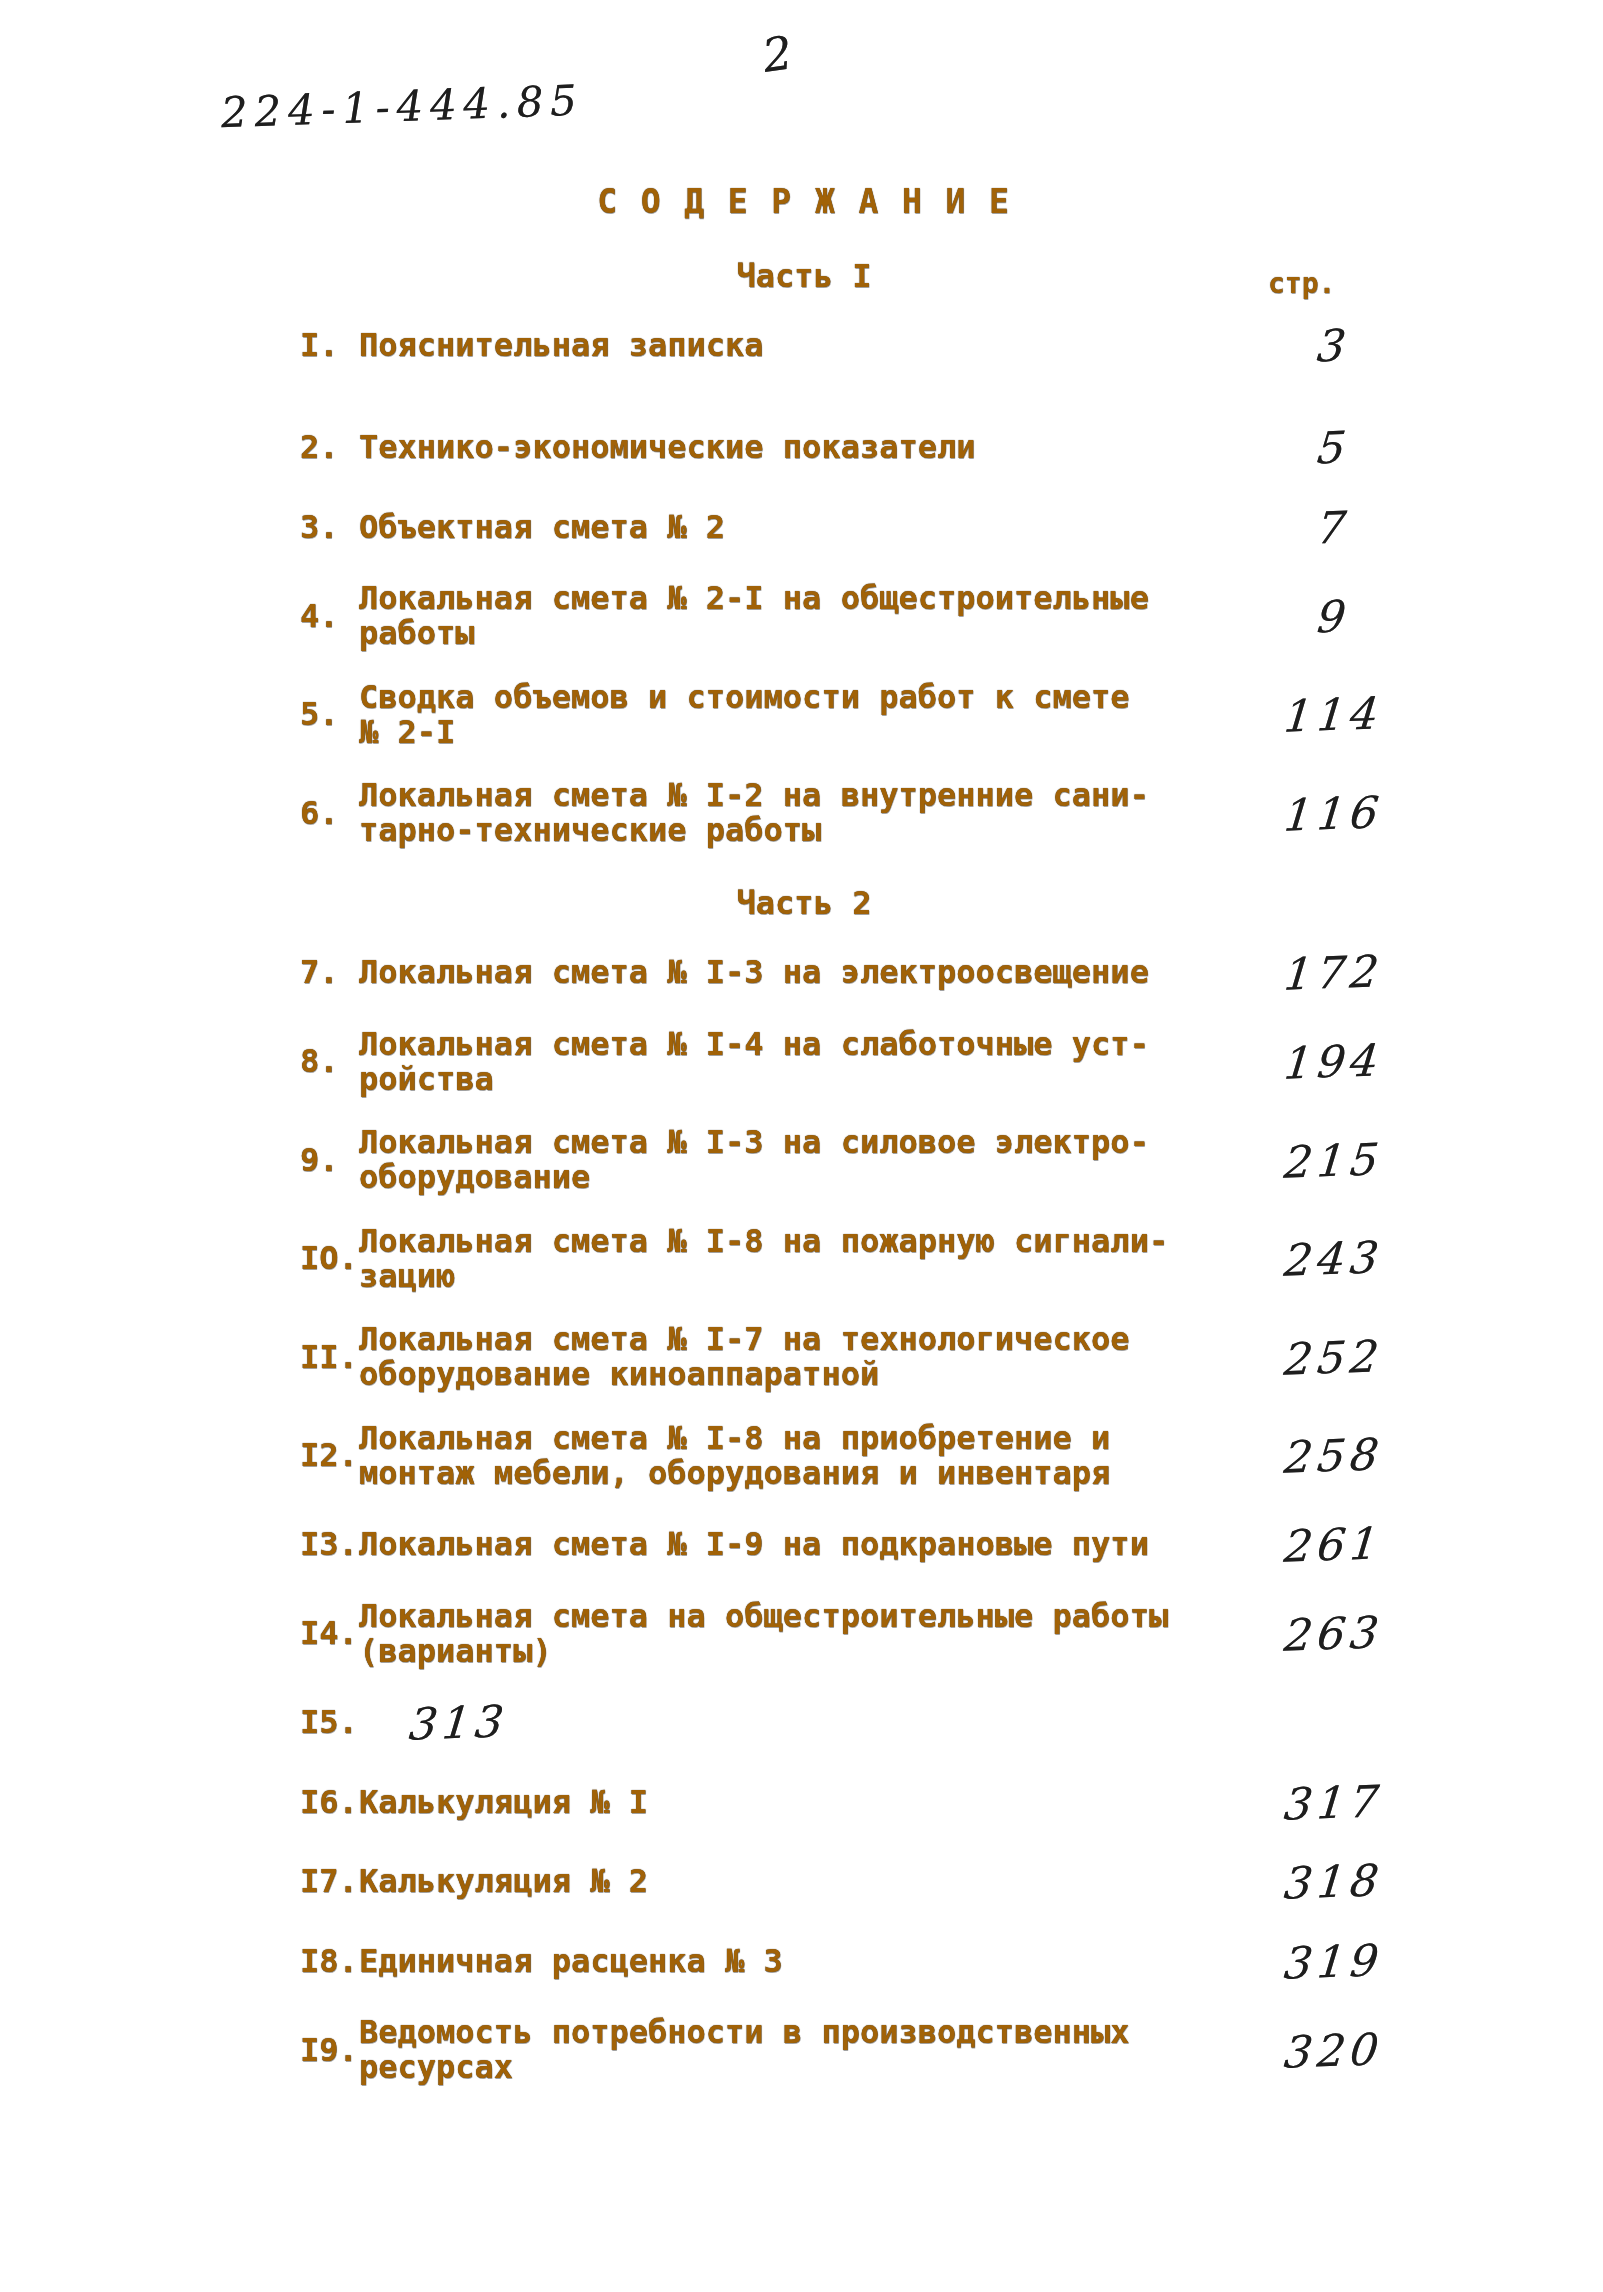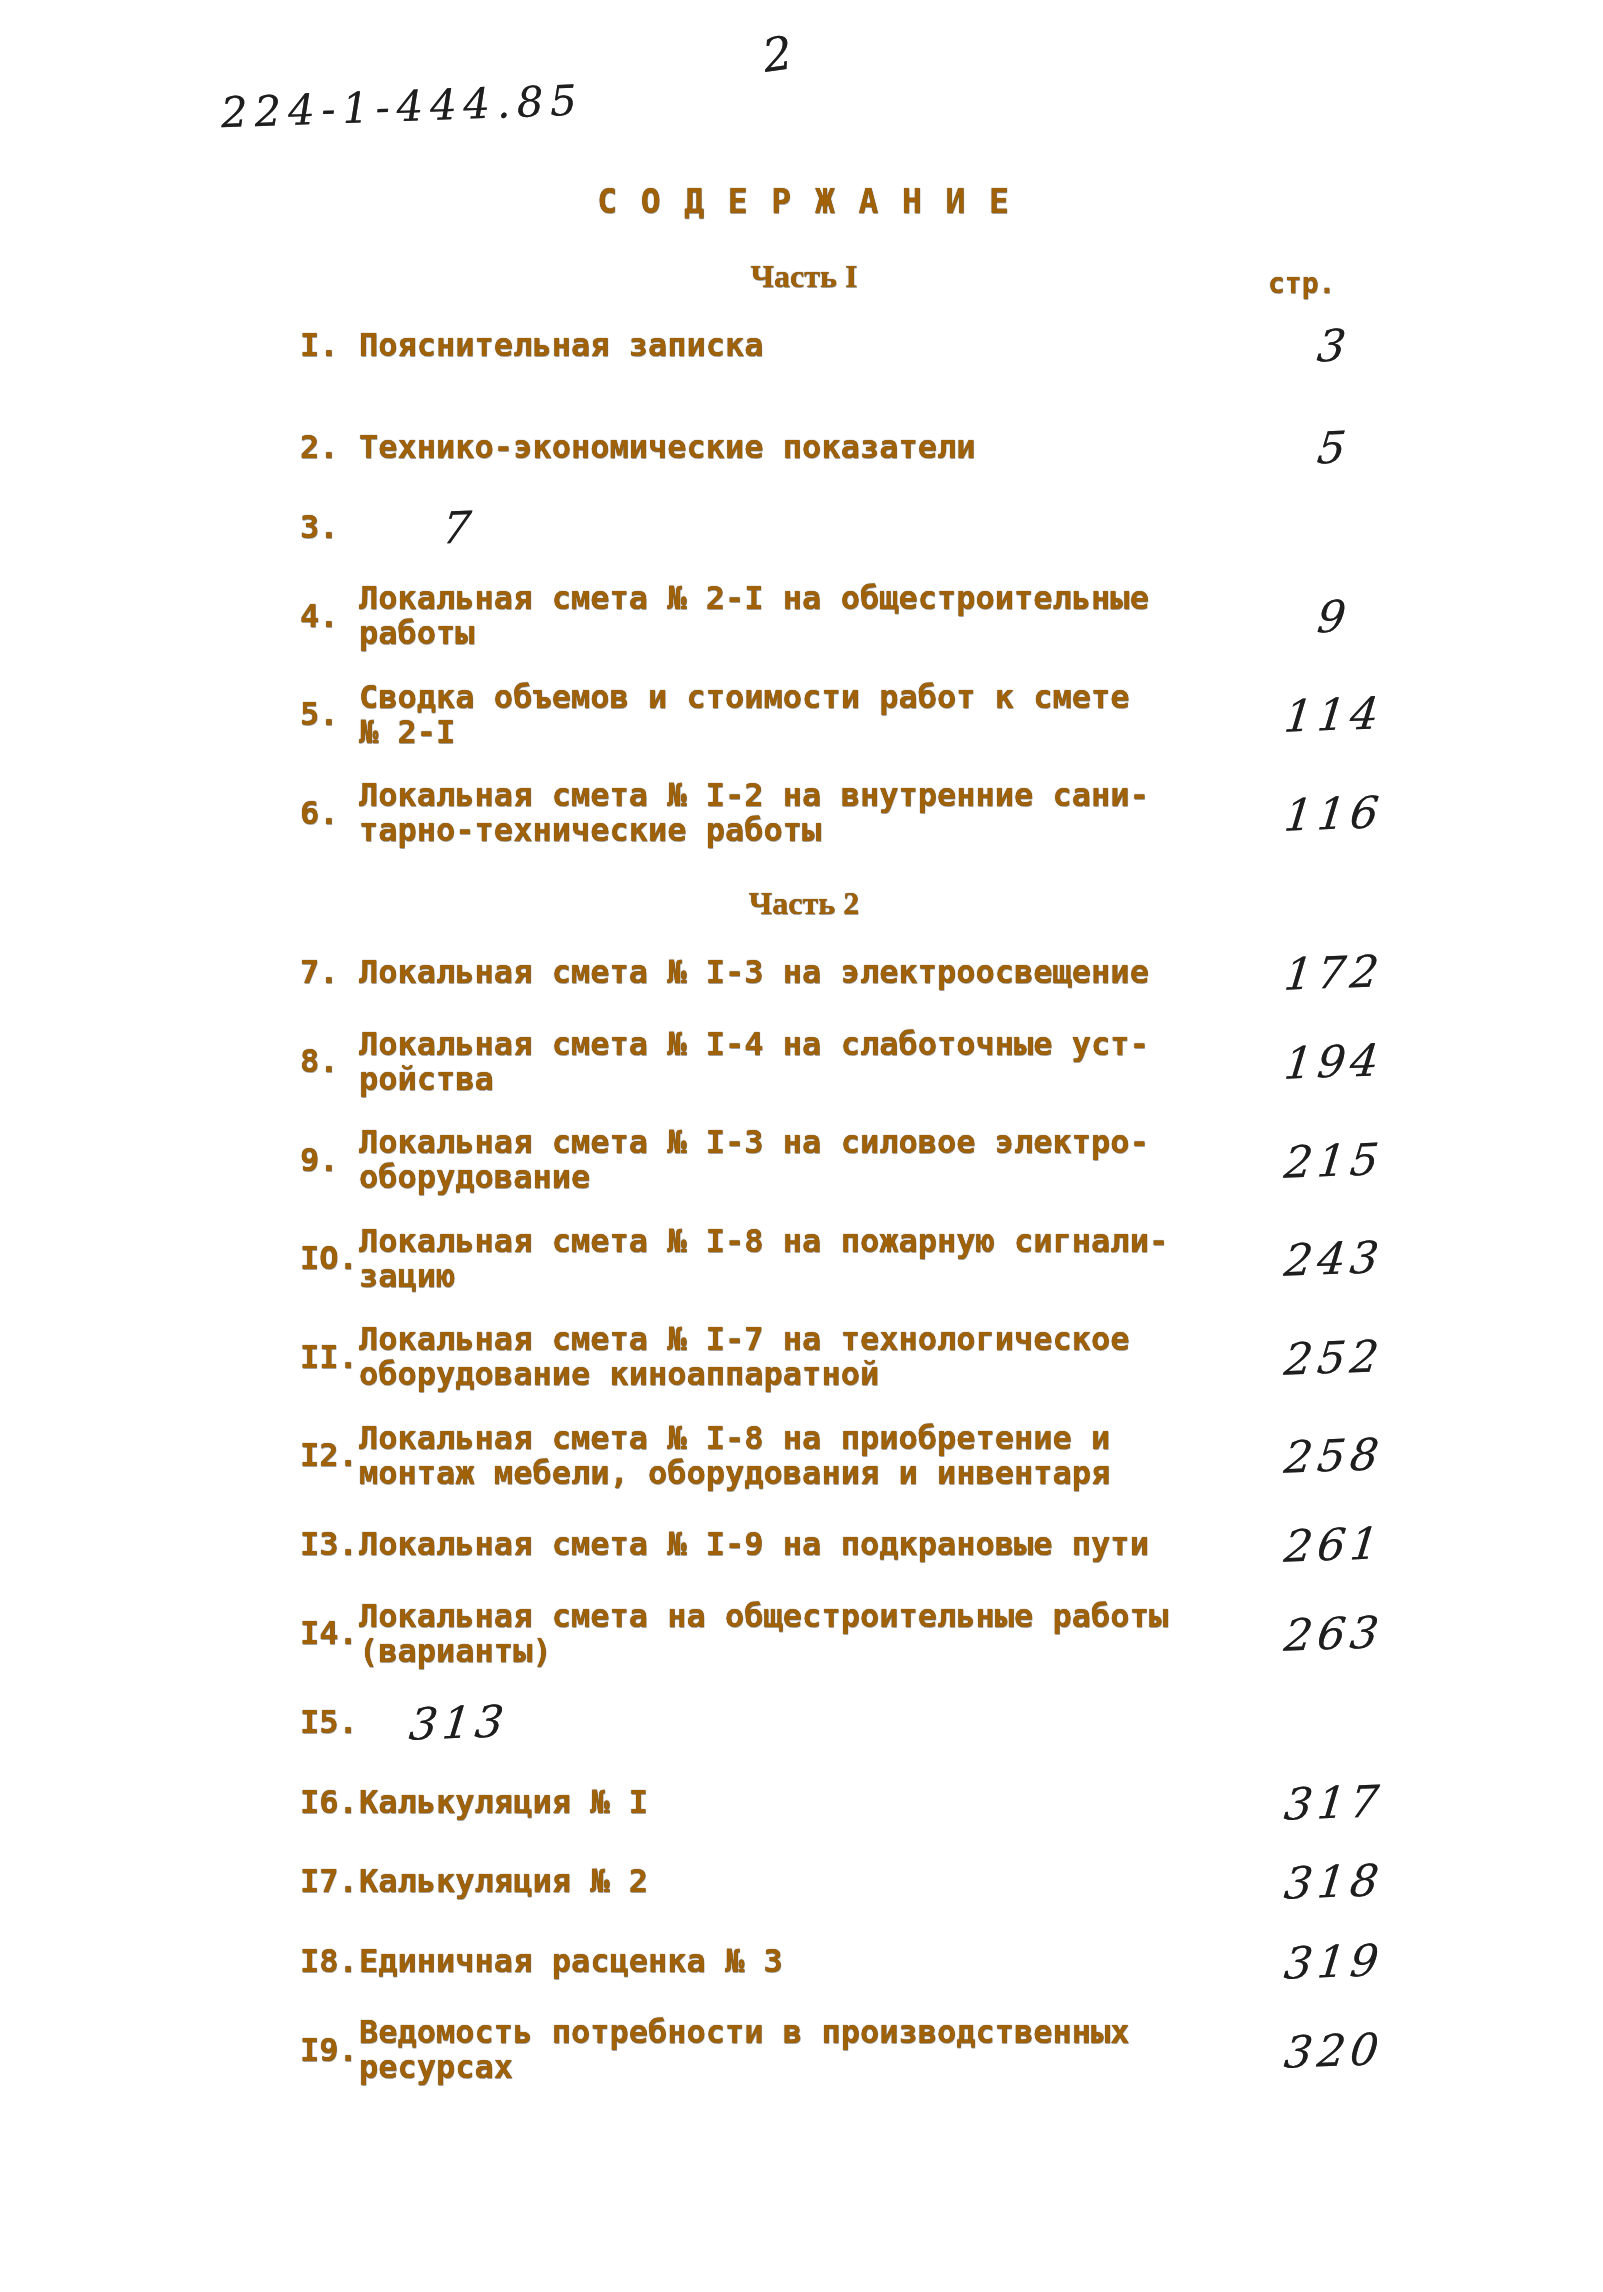--- a/index.html
+++ b/index.html
@@ -53,21 +53,20 @@
     letter-spacing:1.9px;
     line-height:38px;
     white-space:nowrap;
   }
   .section-heading{
     margin-top:38px;
     width:1008px;
     text-align:center;
     font-size:32px;
     line-height:35px;
-    font-family:Liberation Serif, serif;
   }
   .rows{margin-top:26px;}
   .row{
     display:flex;
     align-items:center;
     margin-bottom:28.5px;
     min-height:35px;
   }
   .section:first-of-type .row:first-child{margin-bottom:51px;}
   .num{
@@ -115,20 +114,23 @@
             </div>
             <div class="row">
               <span class="typed num">2.</span>
               <span class="typed titlelines">
                 <span class="line">Технико-экономические показатели</span>
               </span>
               <span class="handwritten pagecol">5</span>
             </div>
             <div class="row">
               <span class="typed num">3.</span>
+              <span class="typed titlelines">
+                <span class="line">Объектная смета № 2</span>
+              </span>
               <span class="handwritten pagecol">7</span>
             </div>
             <div class="row">
               <span class="typed num">4.</span>
               <span class="typed titlelines">
                 <span class="line">Локальная смета № 2-I на общестроительные</span>
                 <span class="line">работы</span>
               </span>
               <span class="handwritten pagecol">9</span>
             </div>

